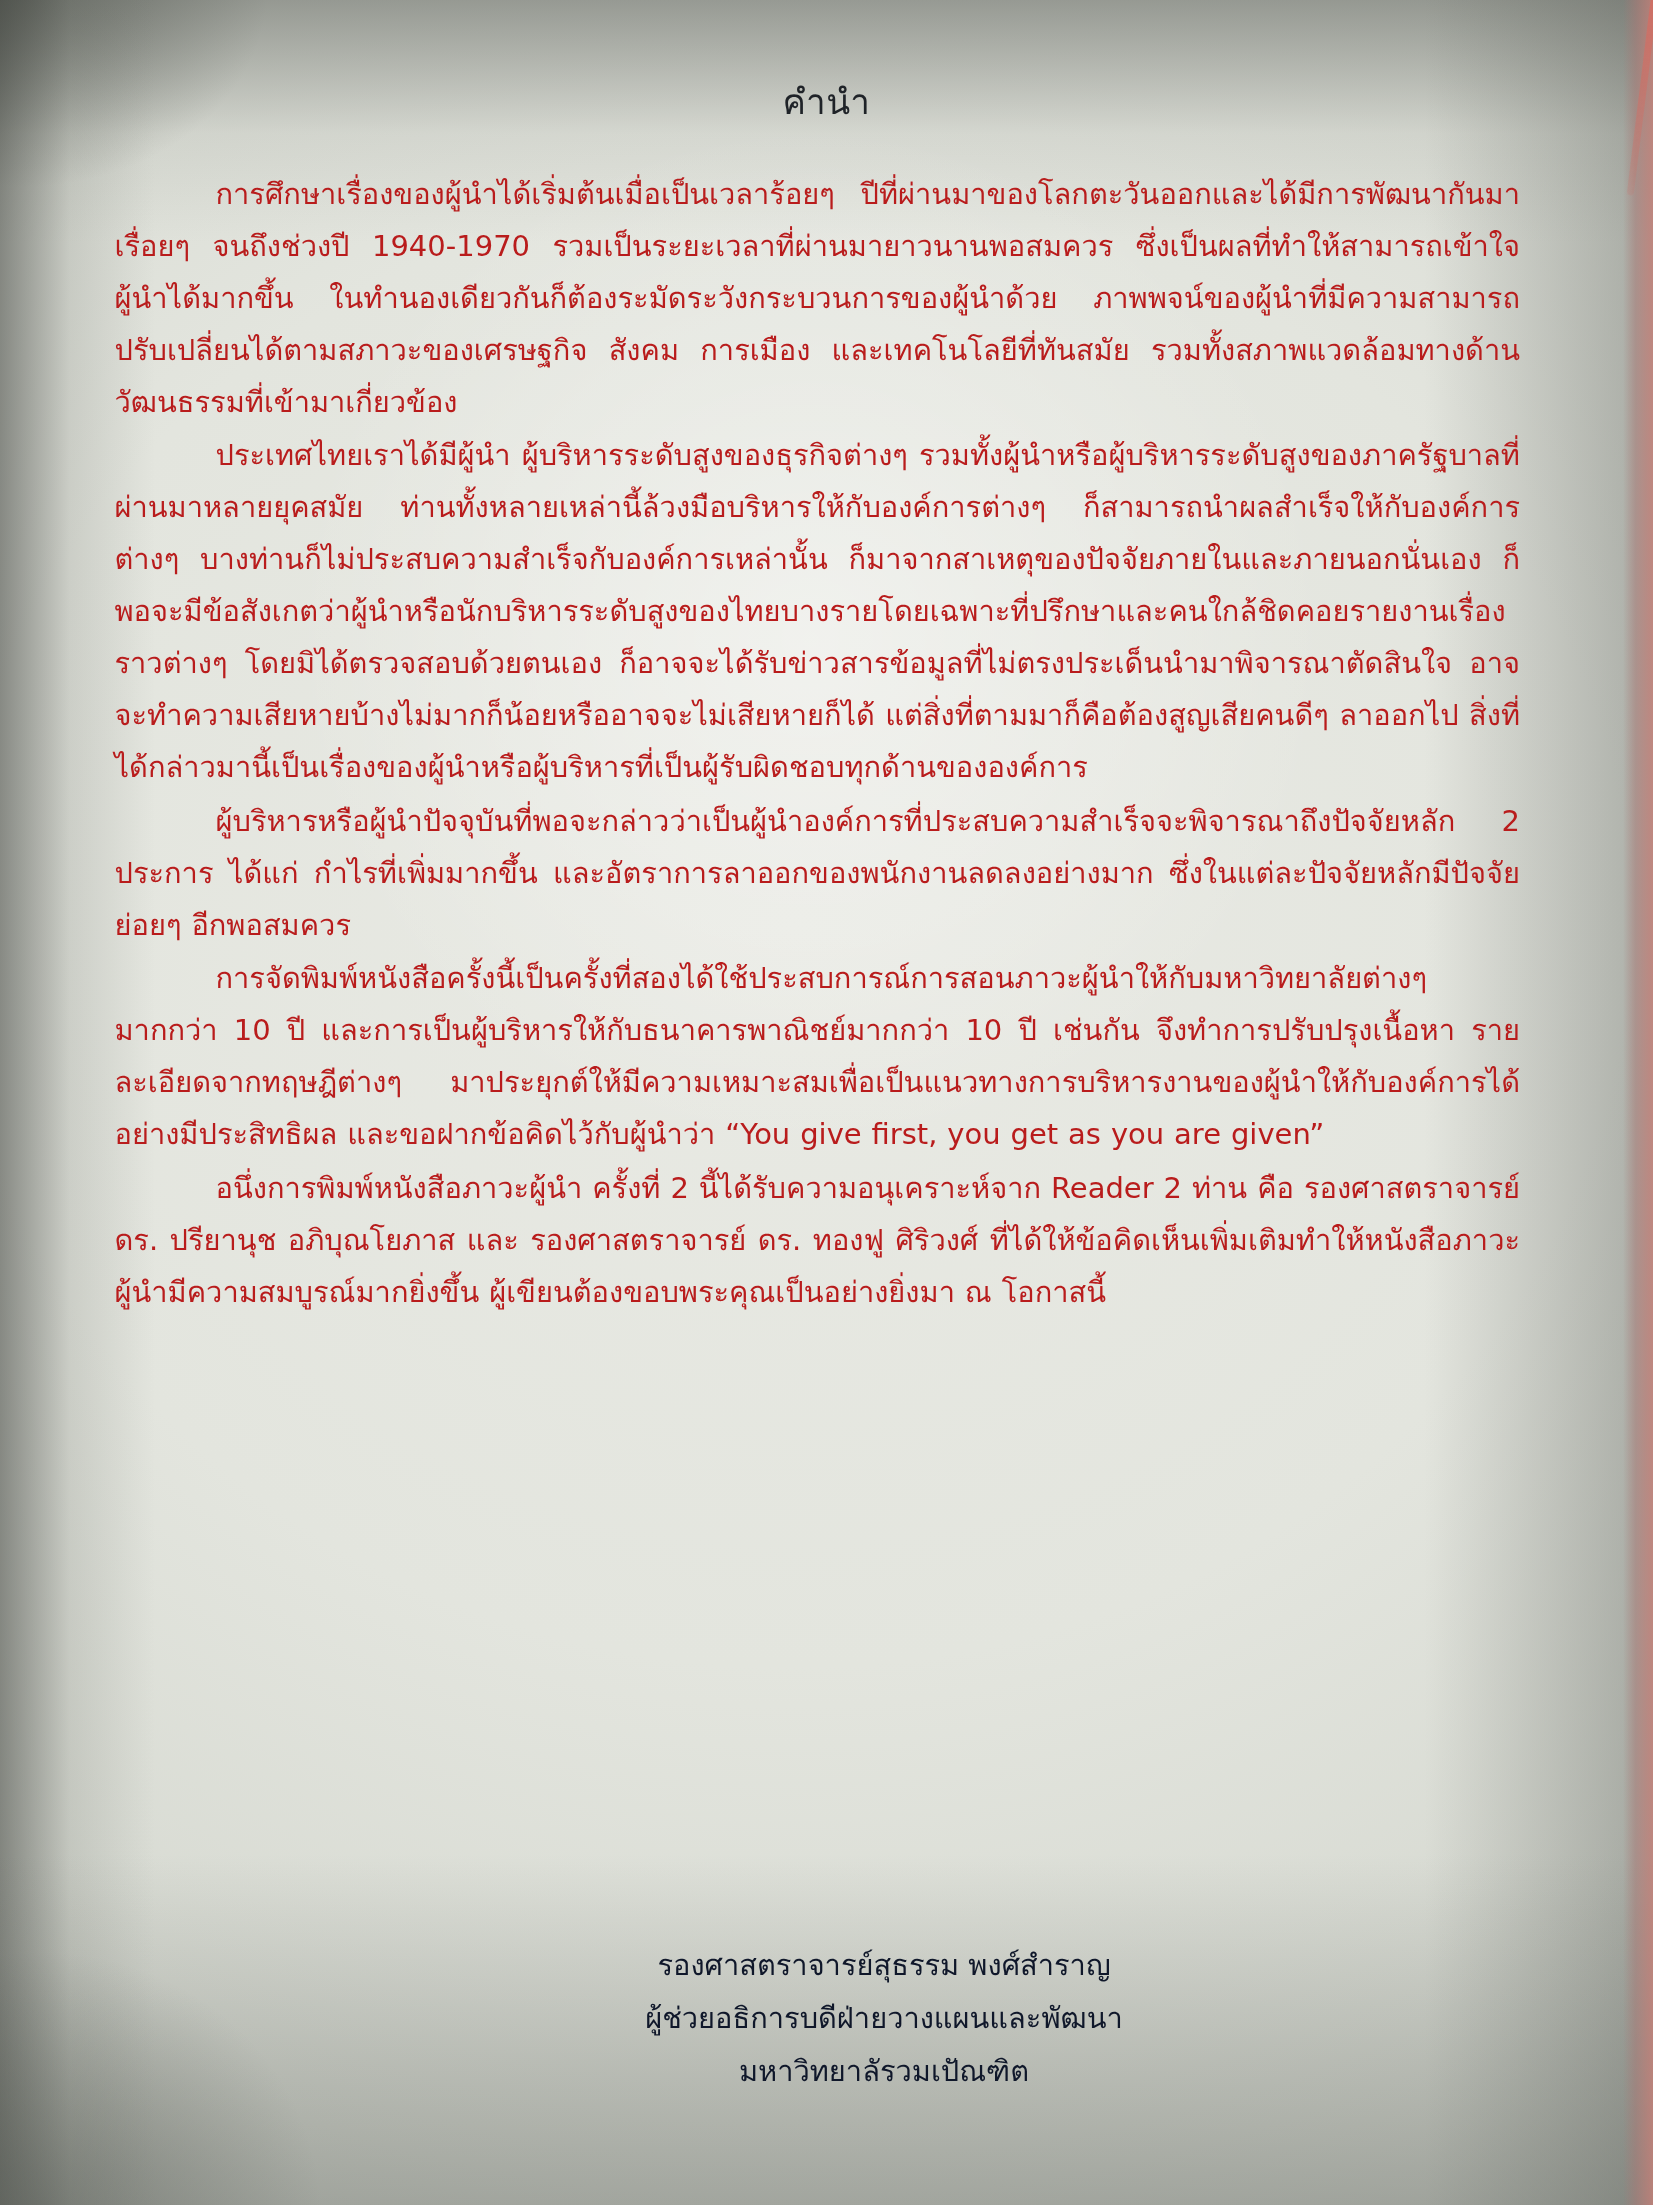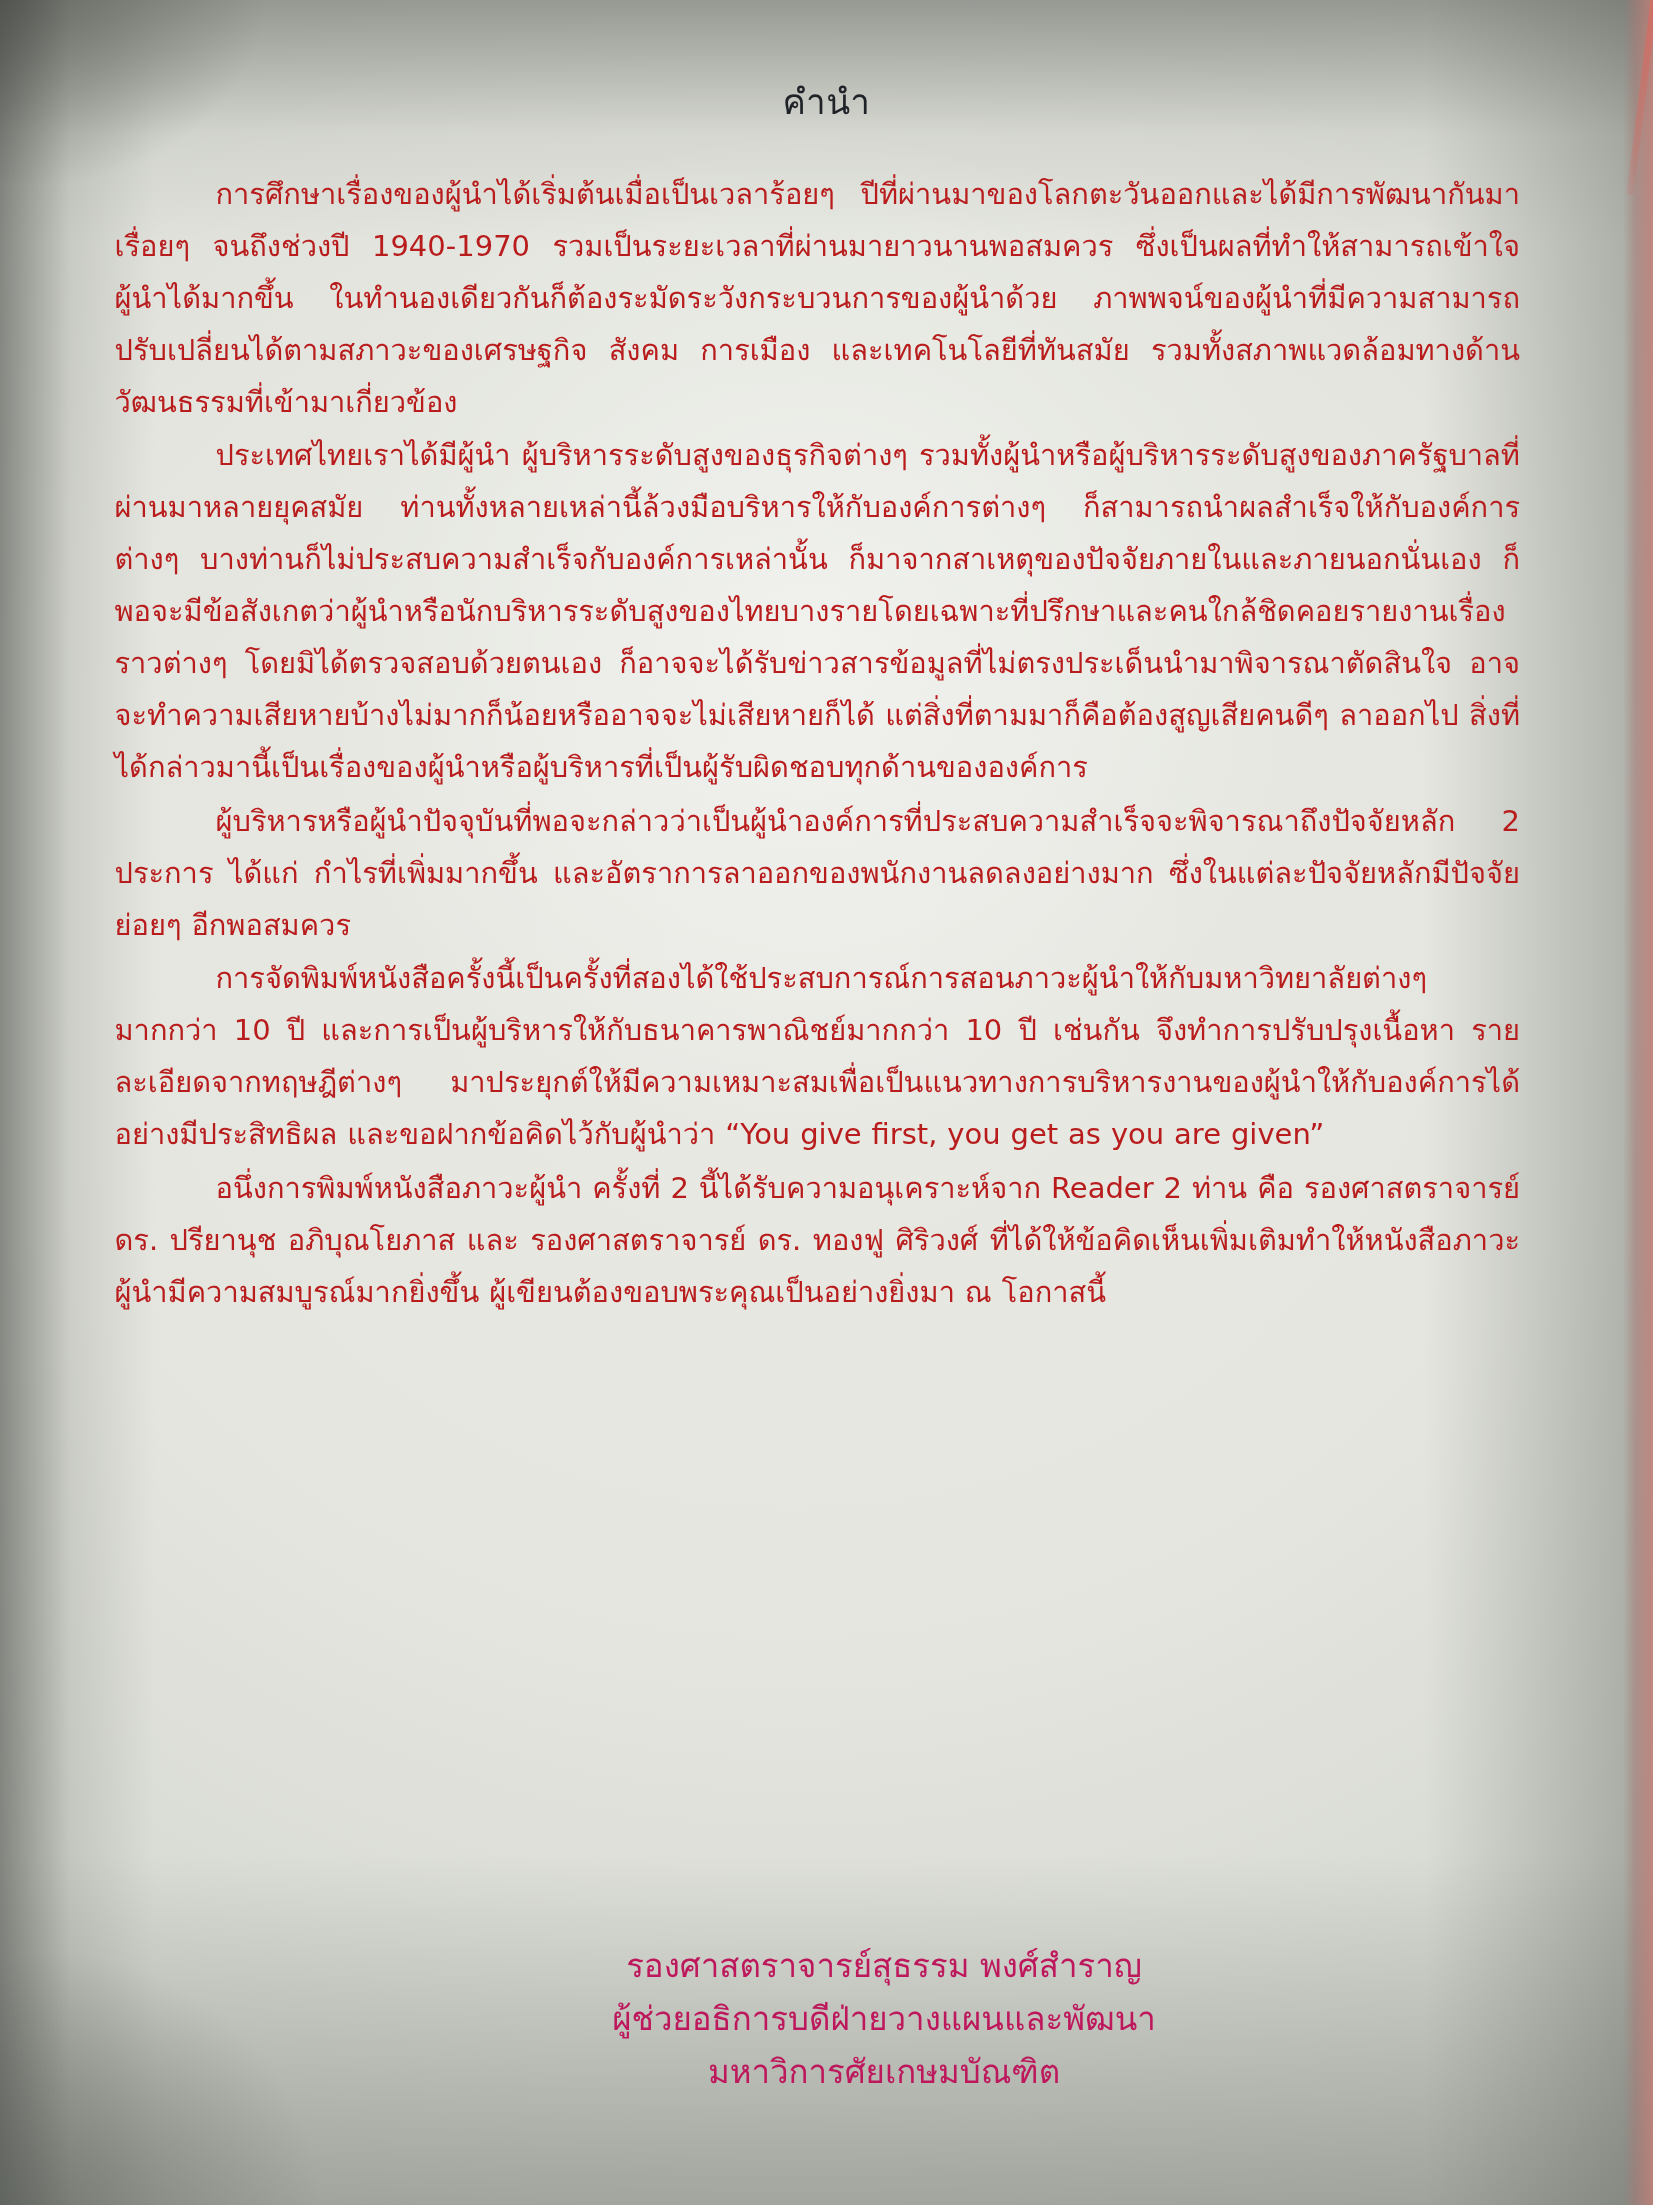--- a/index.html
+++ b/index.html
@@ -100,23 +100,23 @@
     line-height: 52px;
     color: #b91c1c;
     word-spacing: 0.7px;
   }
   .signature {
     position: absolute;
     left: 101px;
     top: 1939px;
     width: 1451px;
     text-align: center;
-    font-size: 33px;
+    font-size: 29px;
     line-height: 53px;
-    color: #be185d;
+    color: #0f172a;
   }
   .signature div { padding-left: 115px; }
   .blur-soft { filter: blur(0.2px); }
 </style>
 </head>
 <body>
 
 <div id="page">
   <div class="bg-base"></div>
   <div class="corner-dark-tl"></div>
@@ -136,16 +136,16 @@
       <p class="para">ประเทศไทยเราได้มีผู้นำ ผู้บริหารระดับสูงของธุรกิจต่างๆ รวมทั้งผู้นำหรือผู้บริหารระดับสูงของภาครัฐบาลที่ผ่านมาหลายยุคสมัย ท่านทั้งหลายเหล่านี้ล้วงมือบริหารให้กับองค์การต่างๆ ก็สามารถนำผลสำเร็จให้กับองค์การต่างๆ บางท่านก็ไม่ประสบความสำเร็จกับองค์การเหล่านั้น ก็มาจากสาเหตุของปัจจัยภายในและภายนอกนั่นเอง ก็พอจะมีข้อสังเกตว่าผู้นำหรือนักบริหารระดับสูงของไทยบางรายโดยเฉพาะที่ปรึกษาและคนใกล้ชิดคอยรายงานเรื่องราวต่างๆ โดยมิได้ตรวจสอบด้วยตนเอง ก็อาจจะได้รับข่าวสารข้อมูลที่ไม่ตรงประเด็นนำมาพิจารณาตัดสินใจ อาจจะทำความเสียหายบ้างไม่มากก็น้อยหรืออาจจะไม่เสียหายก็ได้ แต่สิ่งที่ตามมาก็คือต้องสูญเสียคนดีๆ ลาออกไป สิ่งที่ได้กล่าวมานี้เป็นเรื่องของผู้นำหรือผู้บริหารที่เป็นผู้รับผิดชอบทุกด้านขององค์การ</p>
       <p class="para">ผู้บริหารหรือผู้นำปัจจุบันที่พอจะกล่าวว่าเป็นผู้นำองค์การที่ประสบความสำเร็จจะพิจารณาถึงปัจจัยหลัก 2 ประการ ได้แก่ กำไรที่เพิ่มมากขึ้น และอัตราการลาออกของพนักงานลดลงอย่างมาก ซึ่งในแต่ละปัจจัยหลักมีปัจจัยย่อยๆ อีกพอสมควร</p>
       <p class="para">การจัดพิมพ์หนังสือครั้งนี้เป็นครั้งที่สองได้ใช้ประสบการณ์การสอนภาวะผู้นำให้กับมหาวิทยาลัยต่างๆ มากกว่า 10 ปี และการเป็นผู้บริหารให้กับธนาคารพาณิชย์มากกว่า 10 ปี เช่นกัน จึงทำการปรับปรุงเนื้อหา รายละเอียดจากทฤษฎีต่างๆ มาประยุกต์ให้มีความเหมาะสมเพื่อเป็นแนวทางการบริหารงานของผู้นำให้กับองค์การได้อย่างมีประสิทธิผล และขอฝากข้อคิดไว้กับผู้นำว่า “You give first, you get as you are given”</p>
       <p class="para">อนึ่งการพิมพ์หนังสือภาวะผู้นำ ครั้งที่ 2 นี้ได้รับความอนุเคราะห์จาก Reader   2   ท่าน คือ รองศาสตราจารย์ ดร. ปรียานุช อภิบุณโยภาส และ รองศาสตราจารย์ ดร. ทองฟู ศิริวงศ์ ที่ได้ให้ข้อคิดเห็นเพิ่มเติมทำให้หนังสือภาวะผู้นำมีความสมบูรณ์มากยิ่งขึ้น ผู้เขียนต้องขอบพระคุณเป็นอย่างยิ่งมา ณ โอกาสนี้</p>
     </div>
   </div>
 
   <div class="signature blur-soft">
     <div>รองศาสตราจารย์สุธรรม พงศ์สำราญ</div>
     <div>ผู้ช่วยอธิการบดีฝ่ายวางแผนและพัฒนา</div>
-    <div>มหาวิการศัยเกษมบัณฑิต</div>
+    <div>มหาวิทยาลัรวมเปัณฑิต</div>
   </div>
 </div>
 
 
 </body></html>

